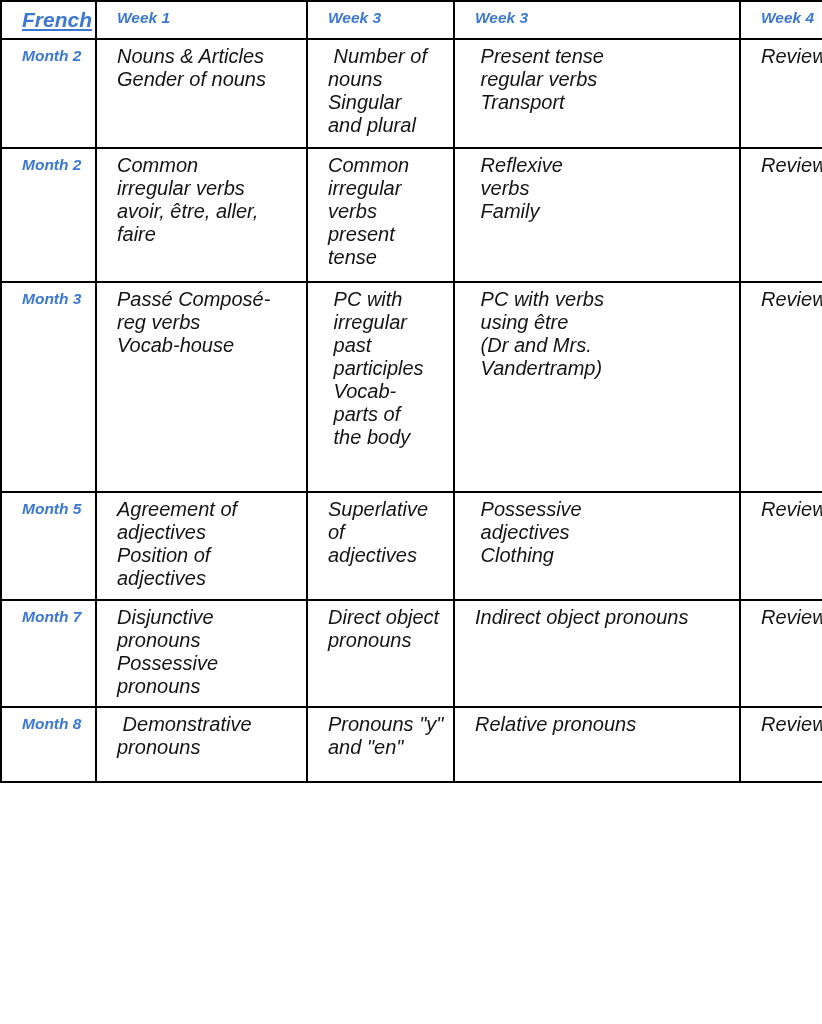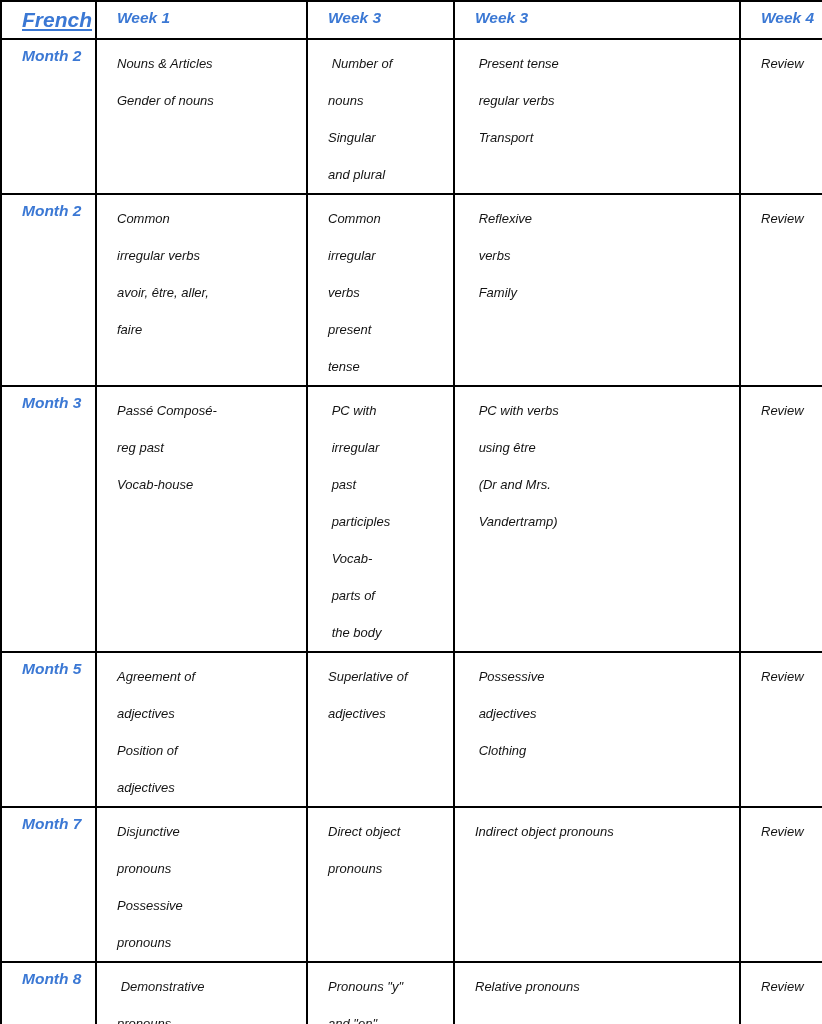--- a/index.html
+++ b/index.html
@@ -46,22 +46,22 @@
   td.month{
     color:var(--accent);
     font-size:15.5px;
     font-weight:bold;
     line-height:22px;
     padding-left:12px;
     white-space:nowrap;
   }
   td.cell{
     color:var(--text);
-    font-size:13px;
-    line-height:37px;
+    font-size:20px;
+    line-height:23px;
   }
   td.w1{padding-left:15px;}
   td.w2{padding-left:5px;border-radius:13px;}
   td.w3{padding-left:5px;}
   td.w4{padding-left:8px;}
 </style>
 </head>
 <body>
 
 <div class="sheet">
@@ -110,21 +110,21 @@
 tense</td>
       <td class="cell w3"> Reflexive
  verbs
  Family</td>
       <td class="cell w4">Review</td>
     </tr>
 
     <tr style="height:210px">
       <td class="month">Month 3</td>
       <td class="cell w1">Passé Composé-
-reg past
+reg verbs
 Vocab-house</td>
       <td class="cell w2"> PC with
  irregular
  past
  participles
  Vocab-
  parts of
  the body</td>
       <td class="cell w3"> PC with verbs
  using être

